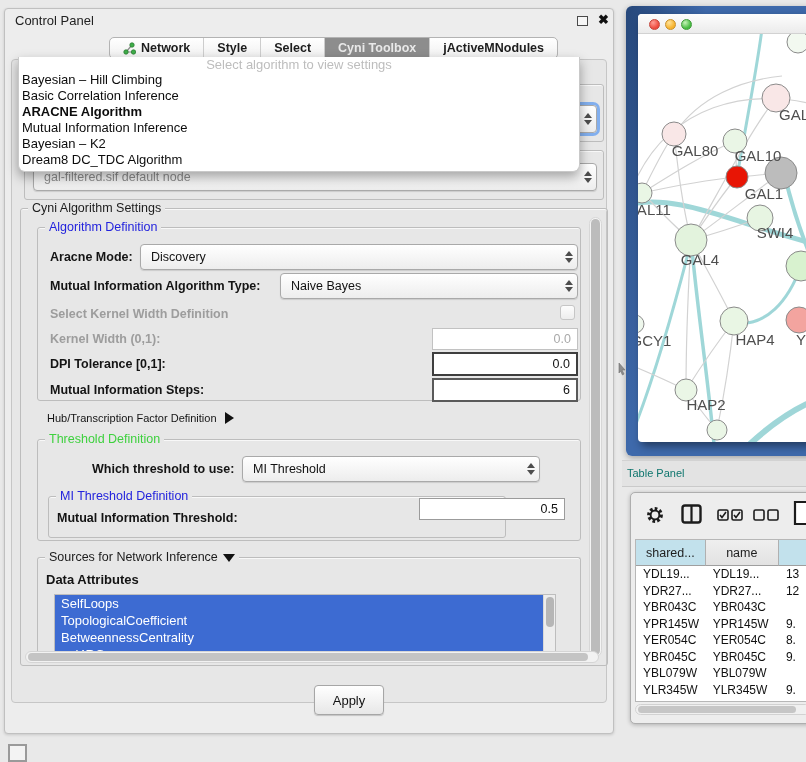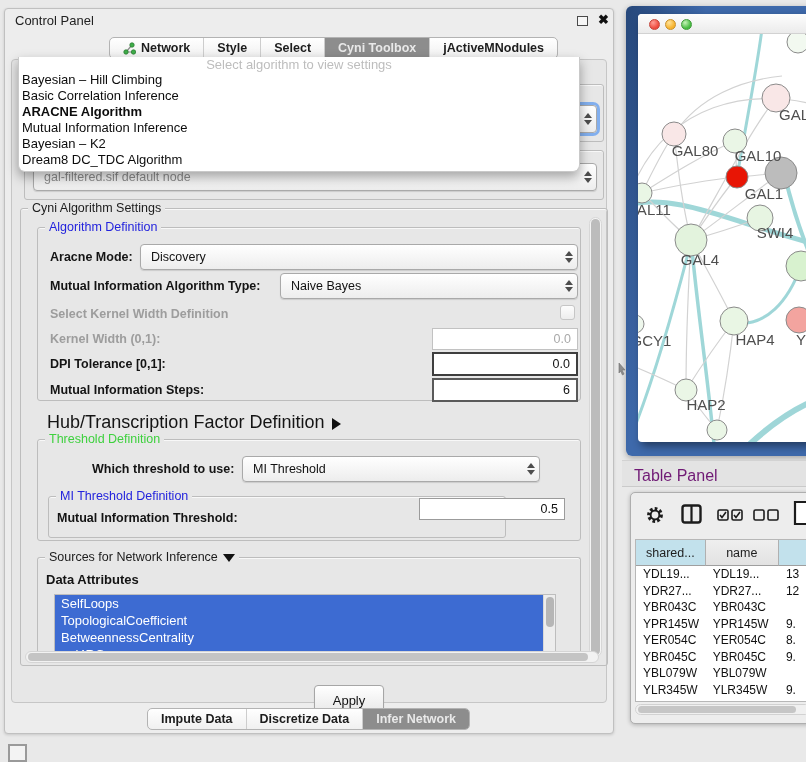--- a/index.html
+++ b/index.html
@@ -101,21 +101,21 @@
     background:linear-gradient(#fdfdfd,#ebebeb); border-bottom:1px solid #d2d2d2; }
   .tl { position:absolute; top:4.5px; width:11px; height:11px; border-radius:50%; }
   .tl.red { left:11px; background:radial-gradient(circle at 35% 30%,#ff9d94,#ee4b3e 65%); border:1px solid #c2443a; }
   .tl.yel { left:27px; background:radial-gradient(circle at 35% 30%,#ffe39a,#f7b32e 65%); border:1px solid #c78f2b; }
   .tl.grn { left:43px; background:radial-gradient(circle at 35% 30%,#c6f3b8,#47bb41 65%); border:1px solid #3f9a39; }
   .net-svg { position:absolute; left:0; top:20px; }
 
   
   .table-bar { left:622px; top:460px; width:184px; height:27px; background:#e3e3e3;
     border-top:1px solid #d2d2d2; border-bottom:1px solid #cacaca; }
-  .table-bar span { position:absolute; left:12px; top:6px; font-size:16px; color:#701a75; }
+  .table-bar span { position:absolute; left:5px; top:6px; font-size:11px; color:#0f766e; }
   .table-window { left:630px; top:492px; width:184px; height:232px; background:#ededed;
     border:1px solid #aeaeae; border-radius:5px; box-shadow:0 1px 4px rgba(0,0,0,.25); overflow:hidden; }
   .tw-toolbar { position:absolute; left:0; top:0; right:0; height:44px; }
   .tico { position:absolute; }
   .tgrid { position:absolute; left:4px; top:46px; width:200px; height:163px; overflow:hidden;
     background:#fff; border:1px solid #b7b7b7; font-size:12px; }
   .tg-header { display:flex; height:26px; }
   .tg-header .hc { border-right:1px solid #b0b0b0; border-bottom:1px solid #9f9f9f;
     display:flex; align-items:center; justify-content:center; font-size:12.5px; color:#1e1e1e; }
   .hc.blue { background:#c2e1ec; }
@@ -224,21 +224,21 @@
           <div class="lbl gray" style="left:12px;top:104px;">Kernel Width (0,1):</div>
           <div class="field gray" style="left:394px;top:100px;width:146px;height:22px;">0.0</div>
 
           <div class="lbl" style="left:12px;top:129px;">DPI Tolerance [0,1]:</div>
           <div class="field strong" style="left:394px;top:124px;width:146px;height:24px;">0.0</div>
 
           <div class="lbl" style="left:12px;top:155px;">Mutual Information Steps:</div>
           <div class="field med" style="left:394px;top:150px;width:146px;height:24px;">6</div>
         </div>
 
-        <div class="lbl norm" style="left:26px;top:203px;font-size:18px;">
+        <div class="lbl norm" style="left:26px;top:203px;font-size:11px;">
           <span>Hub/Transcription Factor Definition</span><span class="hub-tri"></span>
         </div>
 
         <div class="groupbox" style="left:16px;top:230px;width:544px;height:102px;">
           <span class="gb-label green">Threshold Definition</span>
 
           <div class="lbl" style="left:54px;top:22px;">Which threshold to use:</div>
           <div class="combo" style="left:204px;top:16px;width:298px;height:26px;">
             <span class="cval">MI Threshold</span>
             <span class="arrows">
@@ -269,31 +269,20 @@
         </div>
 
         <div class="hscroll" style="left:4px;top:442px;width:574px;height:12px;">
           <div class="thumb" style="left:2px;width:560px;"></div>
         </div>
       </div>
 
       <div class="abs apply-btn" style="left:262px;top:625px;">Apply</div>
     </div>
 
-    <div class="abs tabbar bottom-tabbar" style="left:142px;top:699px;" id="bottomTabs">
-        <div class="tab">
-          <span>Impute Data</span>
-        </div>
-        <div class="tab">
-          <span>Discretize Data</span>
-        </div>
-        <div class="tab sel">
-          <span>Infer Network</span>
-        </div>
-      </div>
   </div>
 
   <div class="abs dropdown">
     <div class="hint">Select algorithm to view settings</div>
     <div id="ddItems">
         <div class="dd-item">Bayesian – Hill Climbing</div>
         <div class="dd-item">Basic Correlation Inference</div>
         <div class="dd-item bold">ARACNE Algorithm</div>
         <div class="dd-item">Mutual Information Inference</div>
         <div class="dd-item">Bayesian – K2</div>

